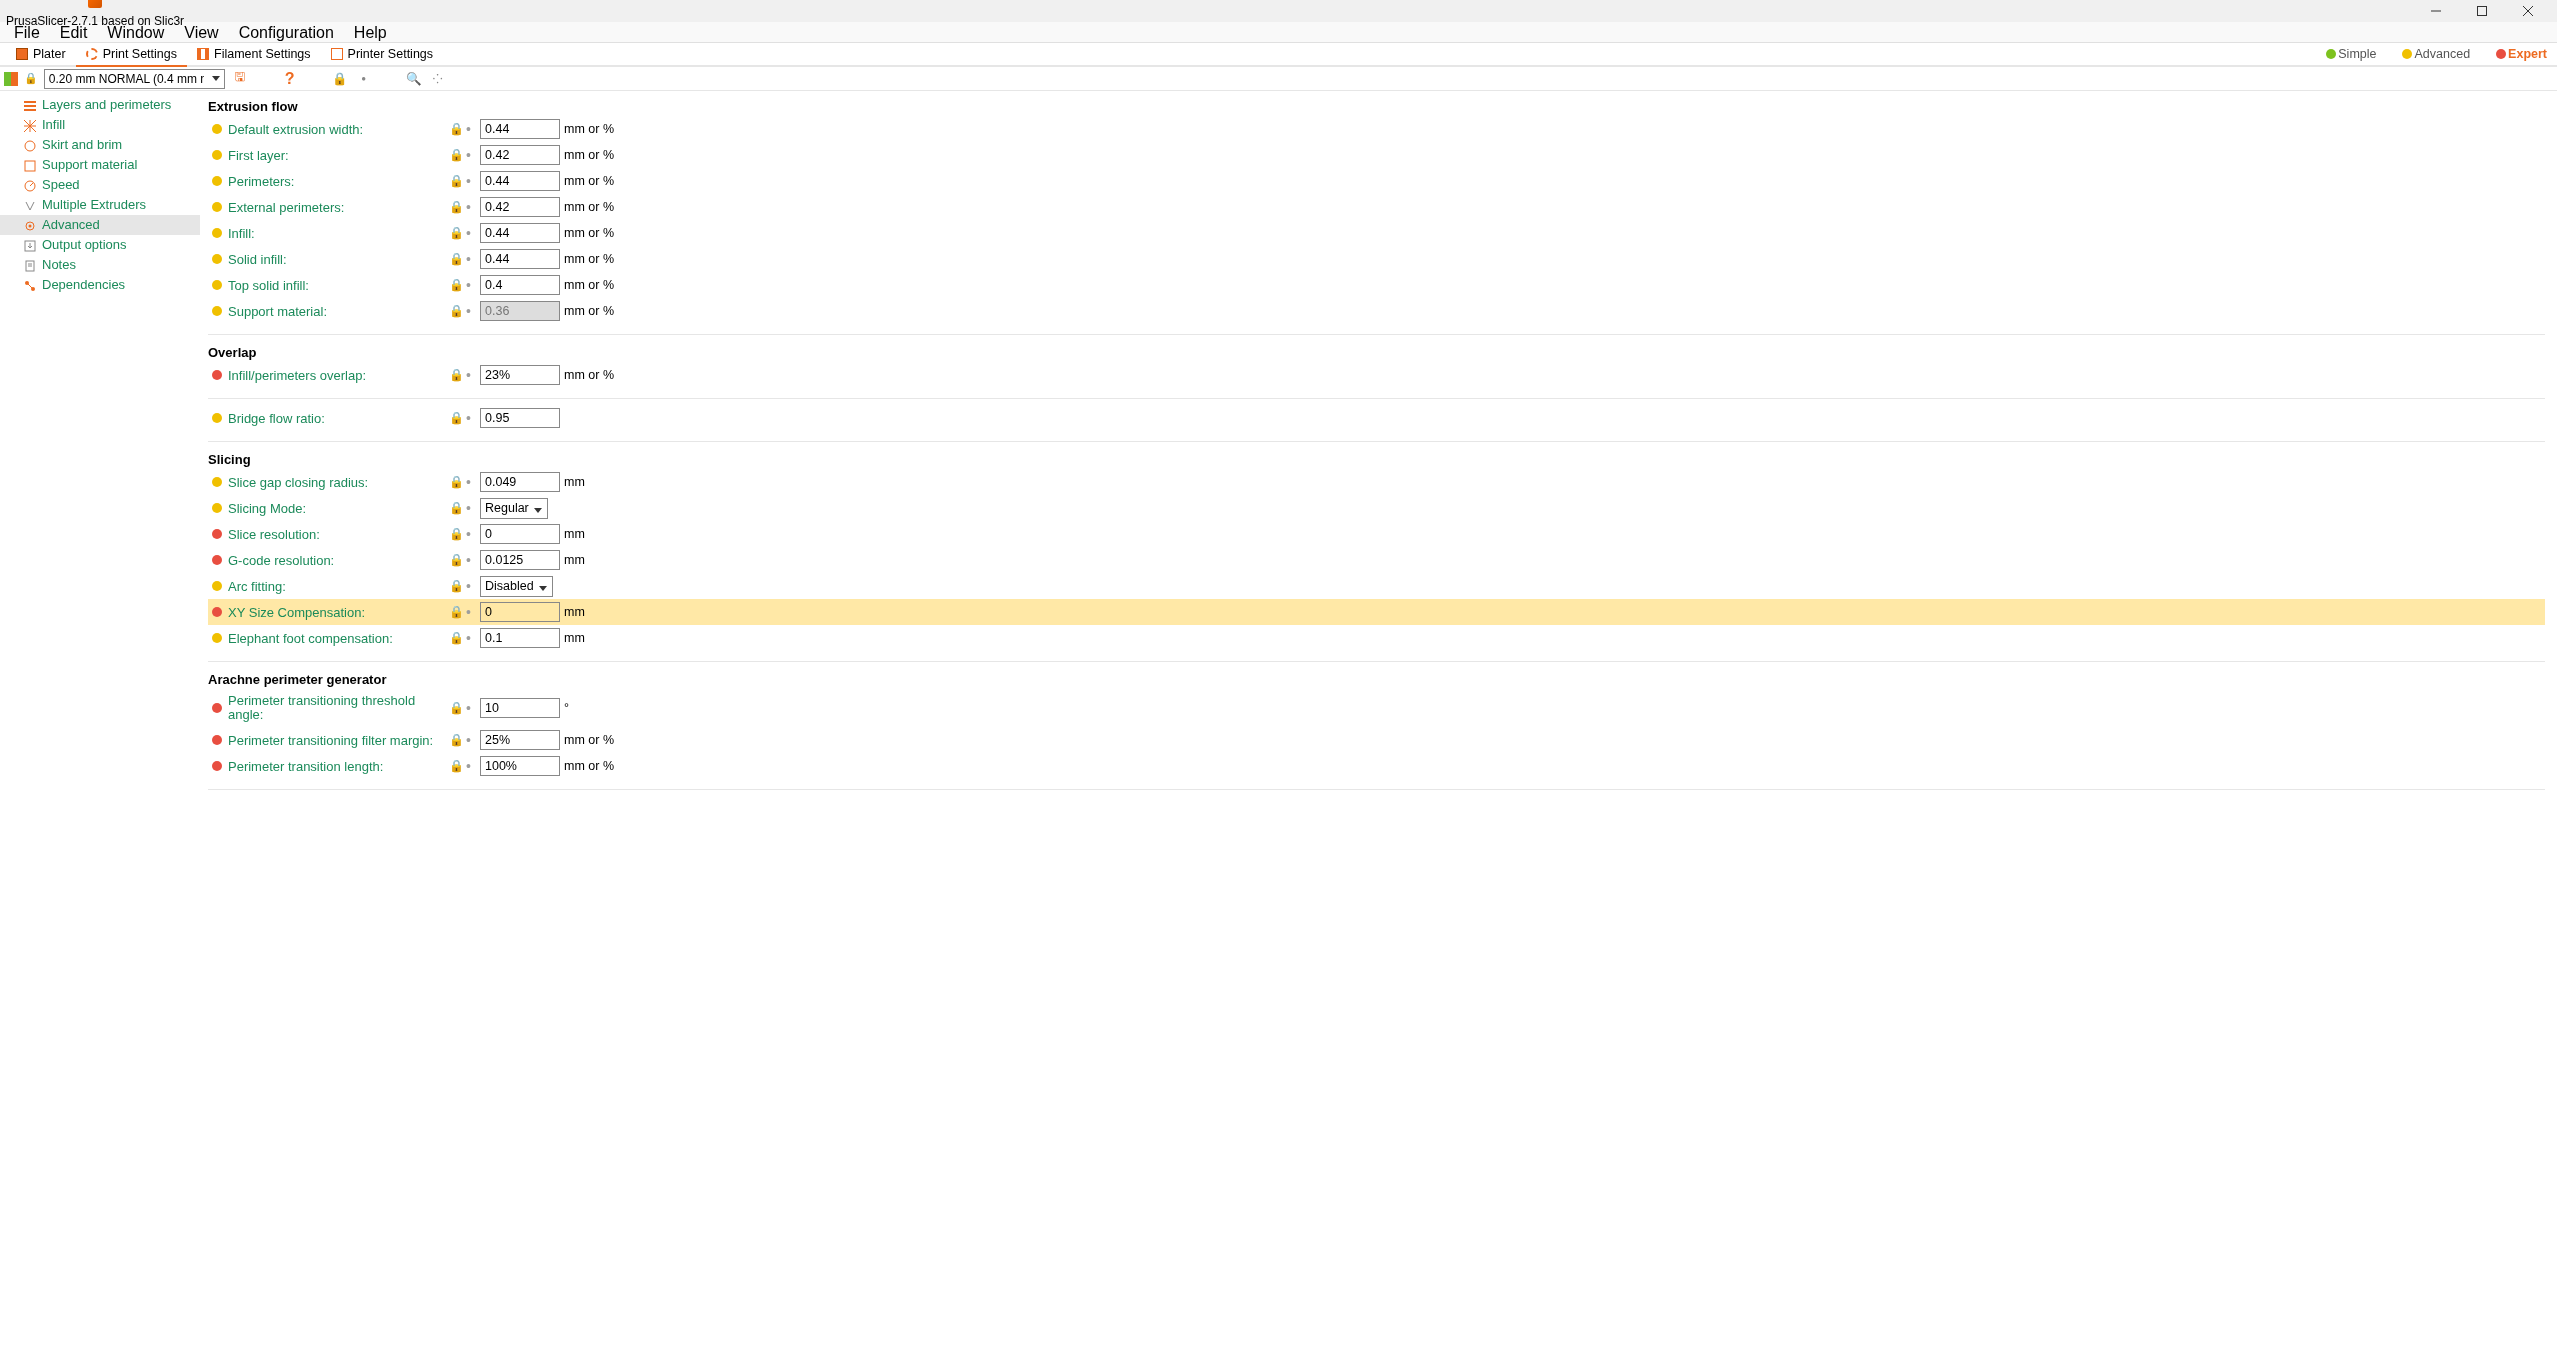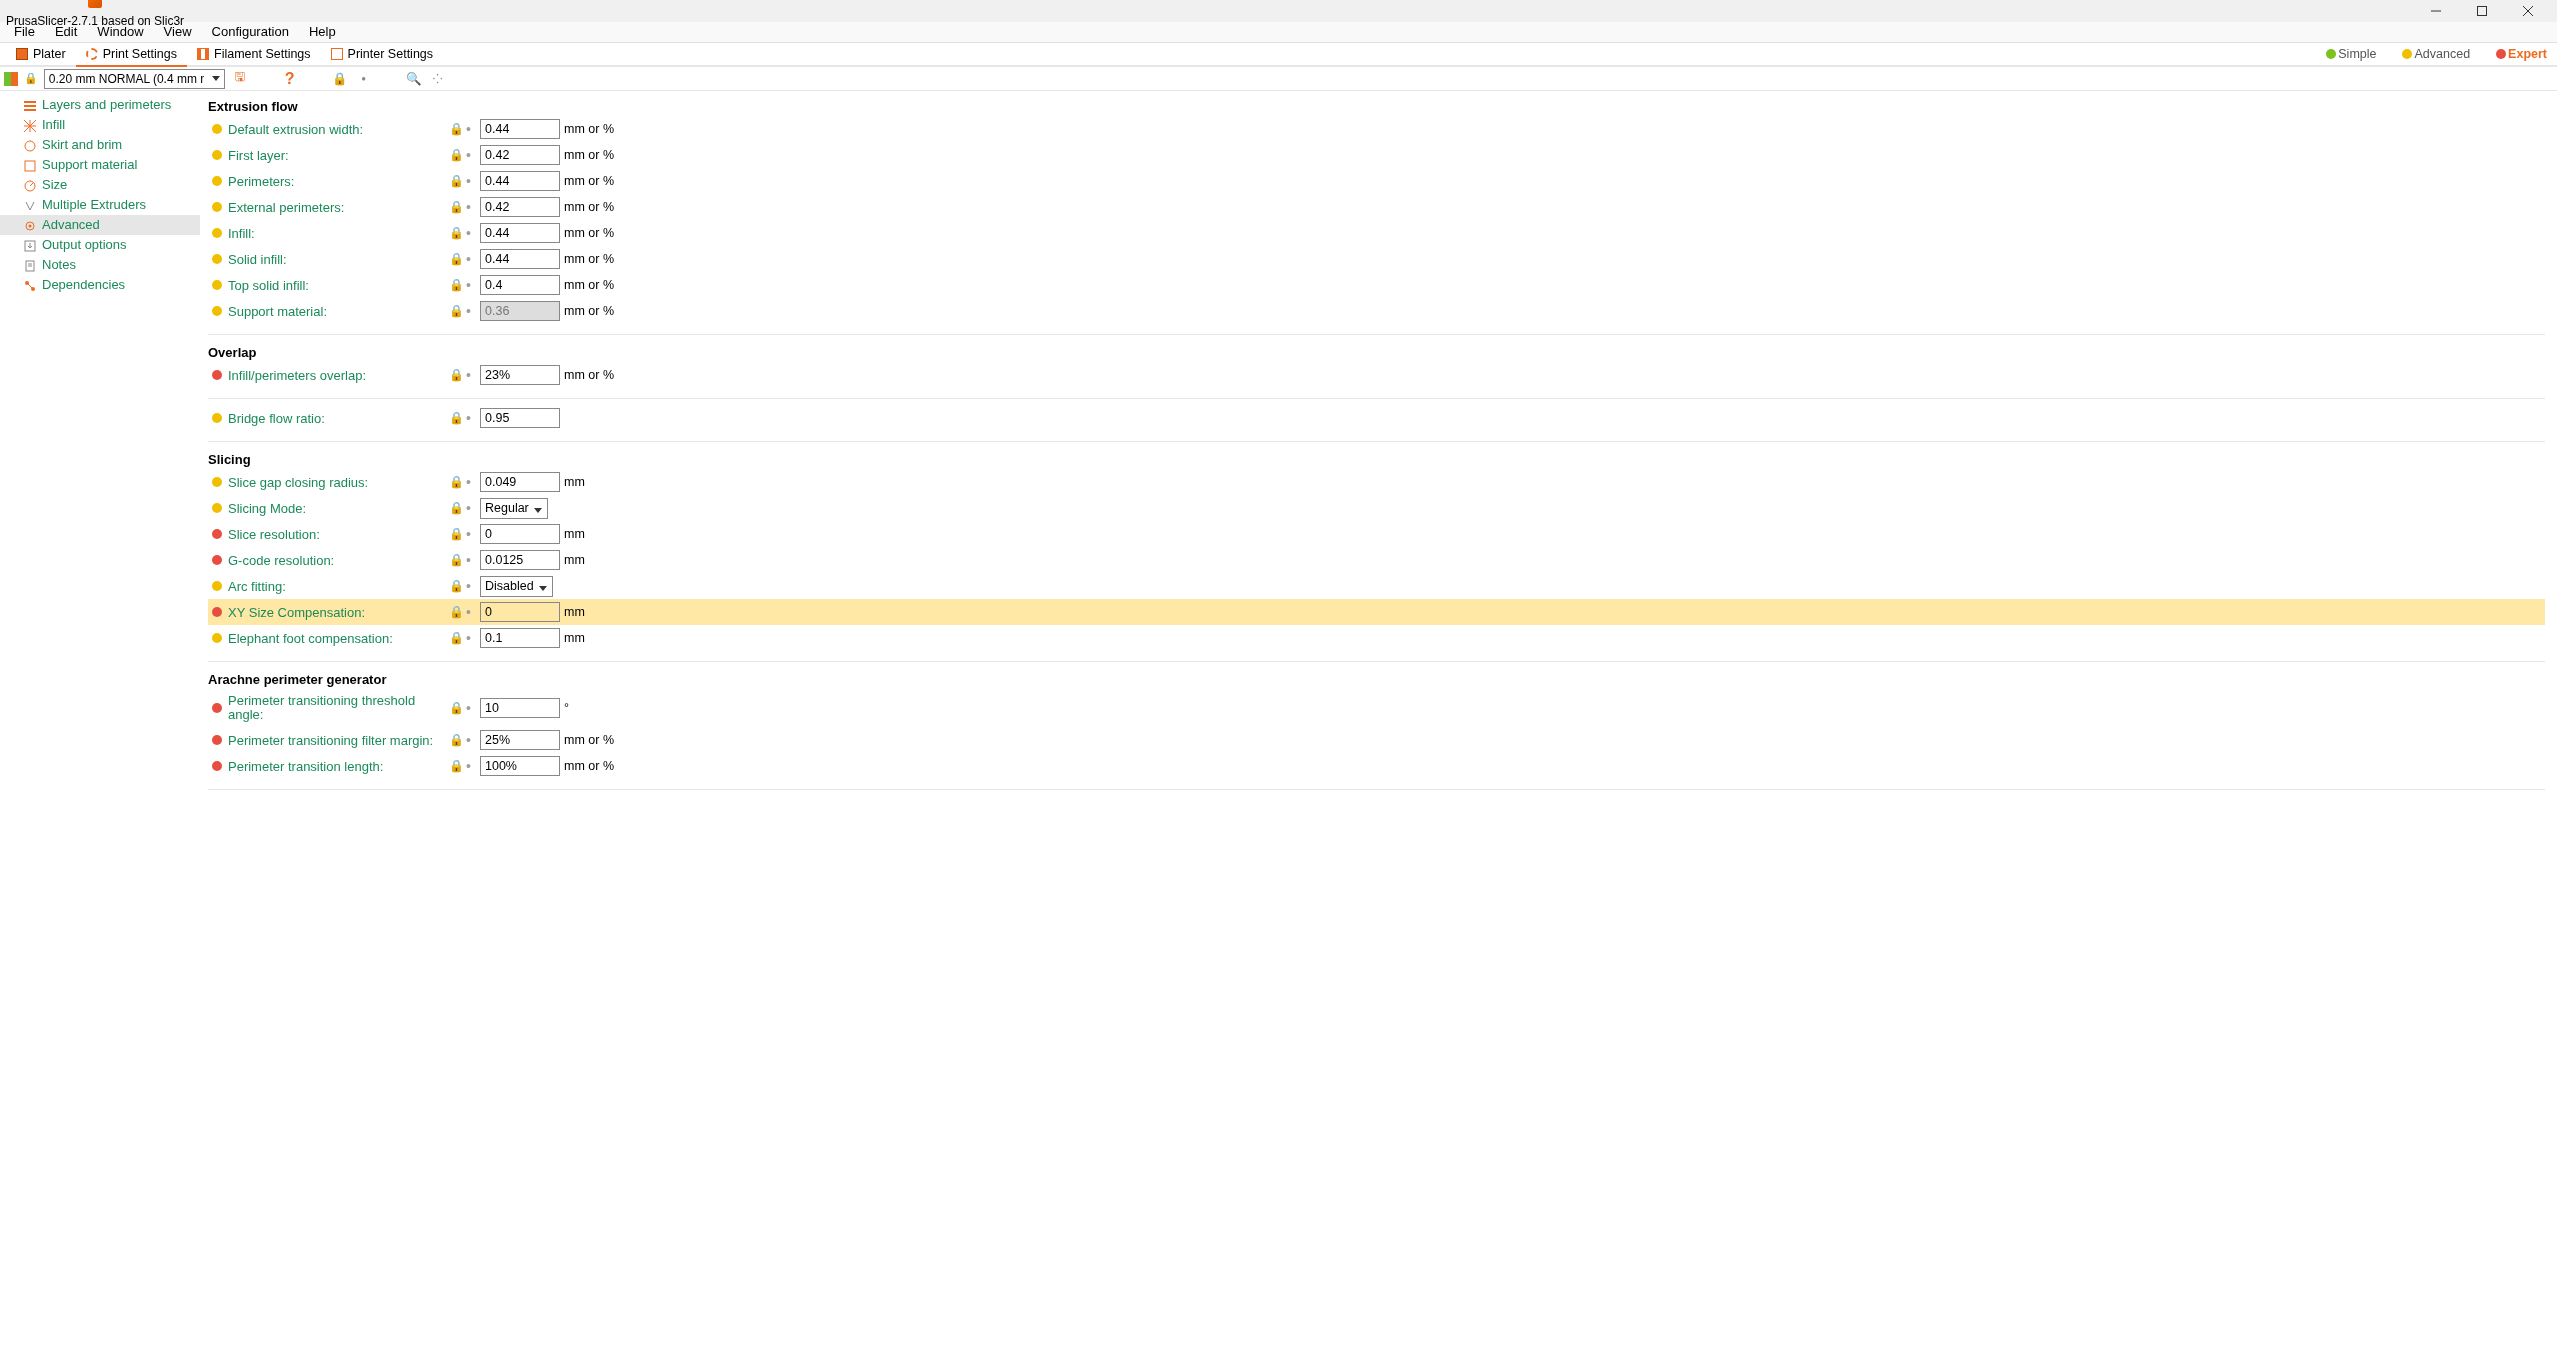--- a/index.html
+++ b/index.html
@@ -7,21 +7,21 @@
   
   .titlebar { height: 22px; background: #f0f0f0; display: flex; align-items: center; padding: 0 6px; justify-content: space-between; }
   .titlebar-left { display: flex; align-items: center; gap: 6px; flex-direction: column; }
   .app-icon { width: 14px; height: 14px; background: linear-gradient(135deg, #ff6b00, #d35400); border-radius: 2px; display:inline-block;}
   .titlebar-title { font-size: 12px; }
   .win-controls { display: flex; gap: 0; }
   .win-btn { width: 46px; height: 22px; display: flex; align-items:center; justify-content:center; cursor:pointer; }
   .win-btn svg { width:10px; height:10px; stroke:#333; stroke-width:1; fill:none; }
 
   .menubar { height: 21px; background: #f9f9f9; border-bottom: 1px solid #e0e0e0; display: flex; padding: 0 4px; }
-  .menubar-item { padding: 2px 10px; cursor:default; font-size:13px; }
+  .menubar-item { padding: 2px 10px; cursor:default; font-size:16px; }
 
   .tabs-row { height: 24px; background:#fff; border-bottom: 2px solid #e6e6e6; display:flex; align-items:stretch; justify-content:space-between; padding:0 6px;text-align:center; }
   .tabs-left { display:flex; }
   .tab { display:flex; align-items:center; gap:5px; padding:0 10px; cursor:pointer; border-bottom:2px solid transparent; margin-bottom:-2px; font-size:12.5px;}
   .tab.active { border-bottom:2px solid #ed6b21; color:#000; }
   .tab-icon { width:12px; height:12px; display:inline-block; }
   .tab-icon.orange { background:#ed6b21; border:1px solid #a54600; }
   .tab-icon.gear { border:2px dashed #ed6b21; border-radius:50%; }
   .tab-icon.filament { background: linear-gradient(90deg,#ed6b21 33%, #fff 33% 66%, #ed6b21 66%); border:1px solid #ed6b21;}
   .tab-icon.printer { border:1.5px solid #ed6b21; }
@@ -191,21 +191,21 @@
       <span class="side-icon"><svg width="12" height="12">
             <rect x="1" y="1" width="10" height="10" stroke="#ed6b21" fill="none"></rect>
           </svg></span>
       <span>Support material</span>
     </div>
     <div class="side-item">
       <span class="side-icon"><svg width="12" height="12">
             <circle cx="6" cy="6" r="5" stroke="#ed6b21" fill="none"></circle>
             <line x1="6" y1="6" x2="9" y2="3" stroke="#ed6b21"></line>
           </svg></span>
-      <span>Size</span>
+      <span>Speed</span>
     </div>
     <div class="side-item">
       <span class="side-icon"><svg width="12" height="12">
             <path d="M2 2 L6 10 L10 2" stroke="#888" fill="none"></path>
           </svg></span>
       <span>Multiple Extruders</span>
     </div>
     <div class="side-item active">
       <span class="side-icon"><svg width="12" height="12">
             <circle cx="6" cy="6" r="4" stroke="#ed6b21" fill="none"></circle>

